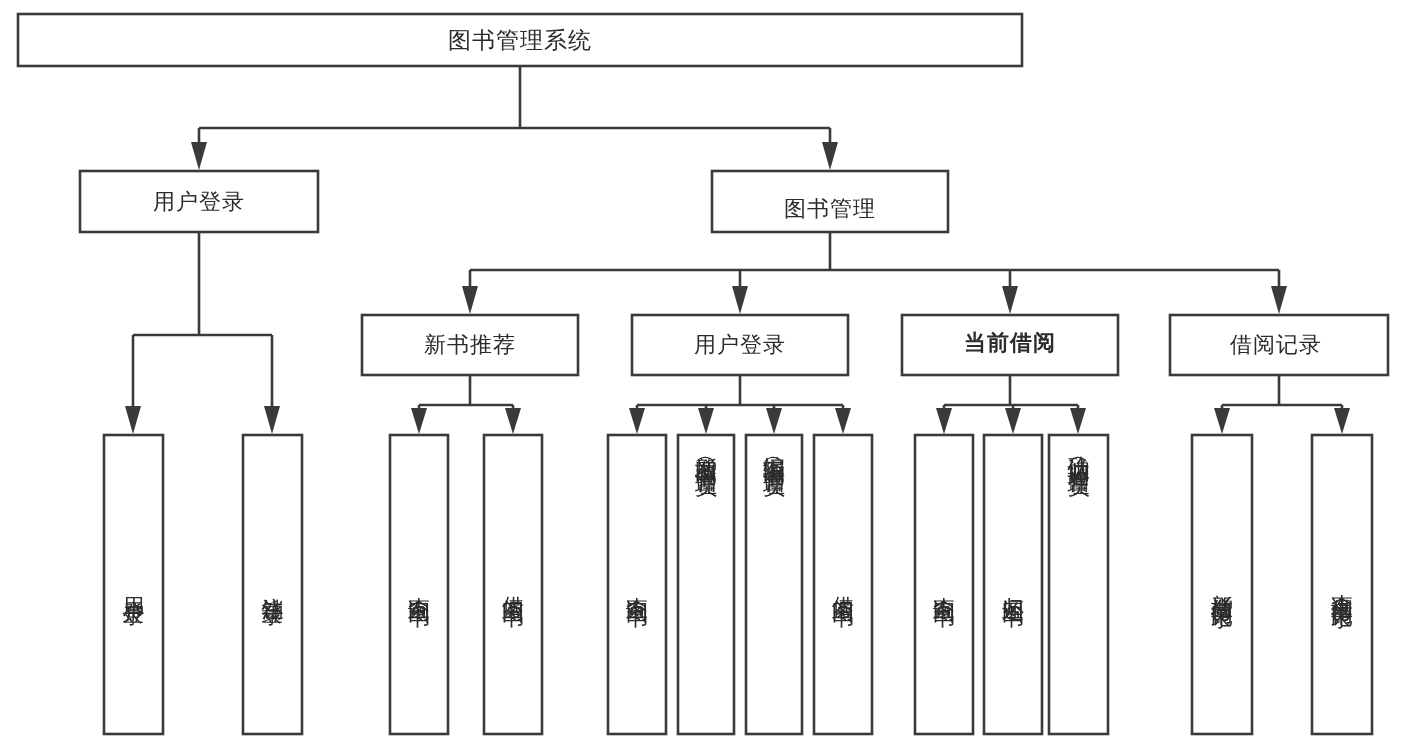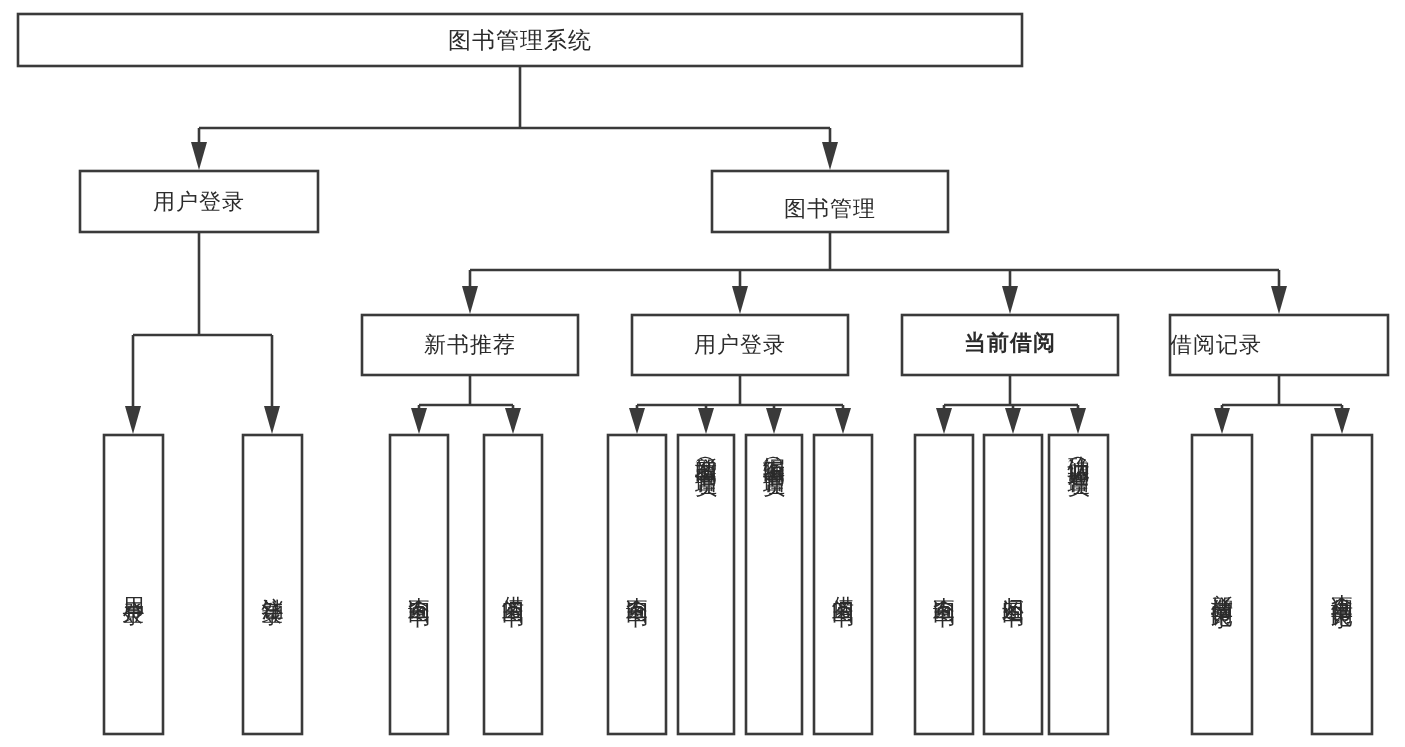--- a/index.html
+++ b/index.html
@@ -215,21 +215,21 @@
   </div>
 
   <div class="hlabel-wrap" style="left:632px; top:315px; width:216px; height:60px;">
     <span class="hlabel-text">用户登录</span>
   </div>
 
   <div class="hlabel-wrap" style="left:902px; top:315px; width:216px; height:56px;font-weight:bold;">
     <span class="hlabel-text">当前借阅</span>
   </div>
 
-  <div class="hlabel-wrap" style="left:1128px; top:315px; width:176px; height:60px;">
+  <div class="hlabel-wrap" style="left:1188px; top:315px; width:176px; height:60px;">
     <span class="hlabel-text">借阅记录</span>
   </div>
 
   <div class="vlabel-wrap" style="left:104px; top:435px; width:59px; height:299px;">
     <span class="vlabel-text">用户登录</span>
   </div>
   <div class="vlabel-wrap" style="left:243px; top:435px; width:59px; height:299px;">
     <span class="vlabel-text">注销登录</span>
   </div>
 

